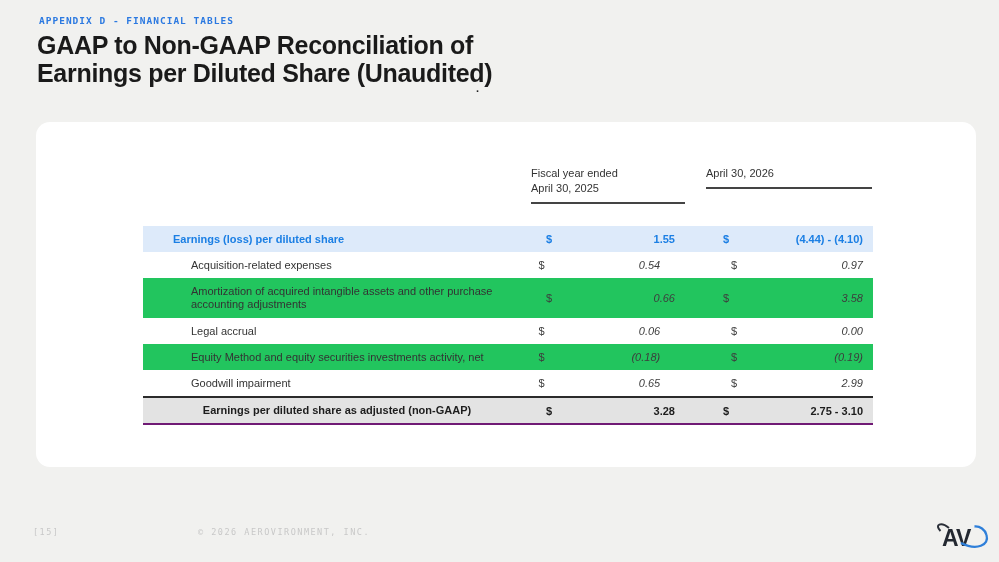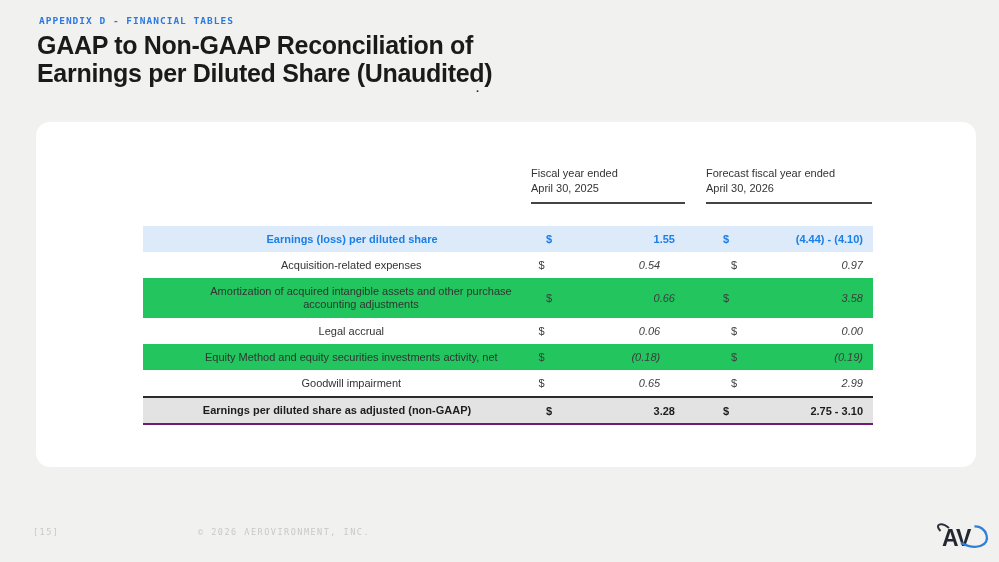--- a/index.html
+++ b/index.html
@@ -35,21 +35,21 @@
     font-size: 11px; color: #333; text-align: left;
     line-height: 15px; padding-bottom: 6px;
     border-bottom: 2px solid #444;
   }
   .col-header.h1 { left: 523px; width: 154px; }
   .col-header.h2 { left: 698px; width: 166px; }
 
   
   .rows { position: absolute; left: 135px; top: 226px; width: 730px; }
   .trow { display: flex; align-items: center; font-size: 11px; color: #333; }
-  .trow .lbl   { width: 388px; padding-left: 48px; line-height: 13px; text-align: center; }
+  .trow .lbl   { width: 388px; padding-left: 48px; line-height: 13px; }
   .trow .vcell { width: 154px; display: flex; justify-content: space-between;
                  padding-left: 15px; padding-right: 10px; }
   .trow .spacer { width: 21px; }
   .trow .vcell.c2 { width: 167px; padding-left: 17px; }
   .trow .val { font-style: italic; color: #3d3d3d; }
   .trow .cur { font-style: normal; color: #3d3d3d; }
 
   .trow.h26 { height: 26px; gap: 12px; }
   .trow.h40 { height: 40px; }
   .trow.stripe { background: #22c55e; }
@@ -86,21 +86,20 @@
   </div>
   <span class="title-dot">.</span>
 
   <div class="card"></div>
 
   <div class="col-header h1">
     <div>Fiscal year ended</div>
     <div>April 30, 2025</div>
   </div>
   <div class="col-header h2">
-    <div>Forecast fiscal year ended</div>
     <div>April 30, 2026</div>
   </div>
 
   <div class="rows">
 
     <div class="trow gaap">
       <div class="lbl">Earnings (loss) per diluted share</div>
       <div class="vcell">
         <span class="cur">$</span>
         <span class="val">1.55</span>

